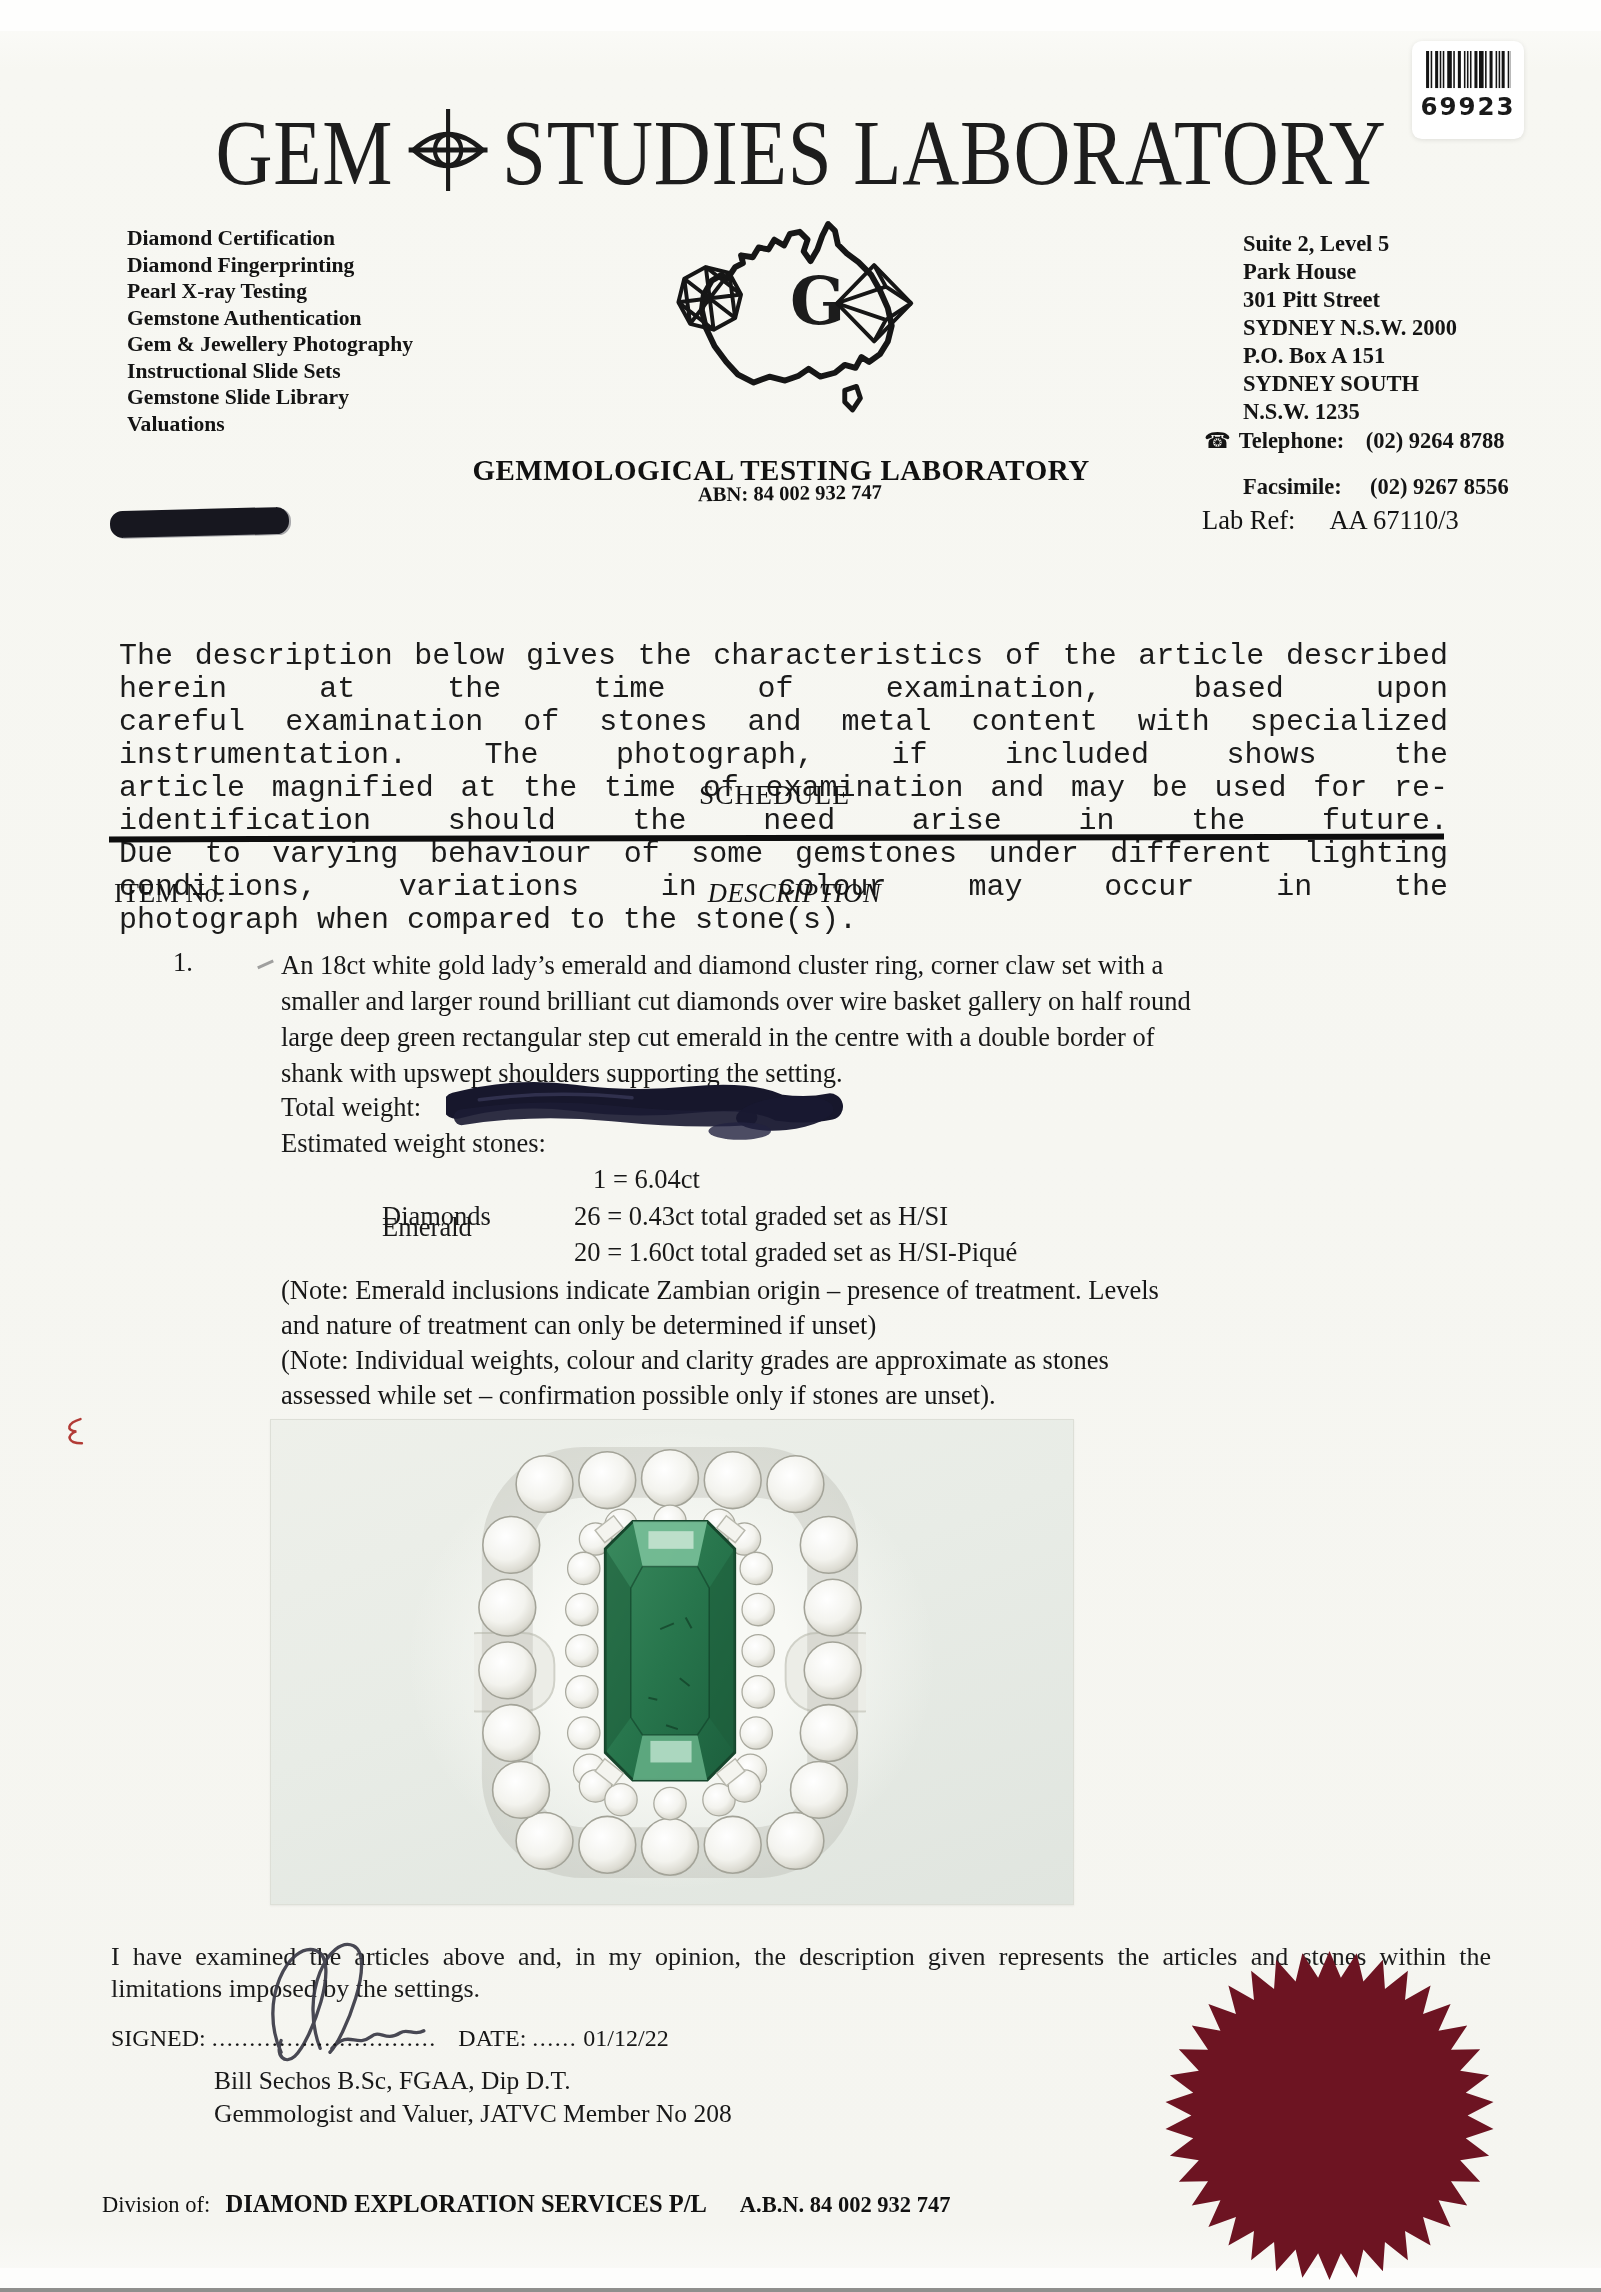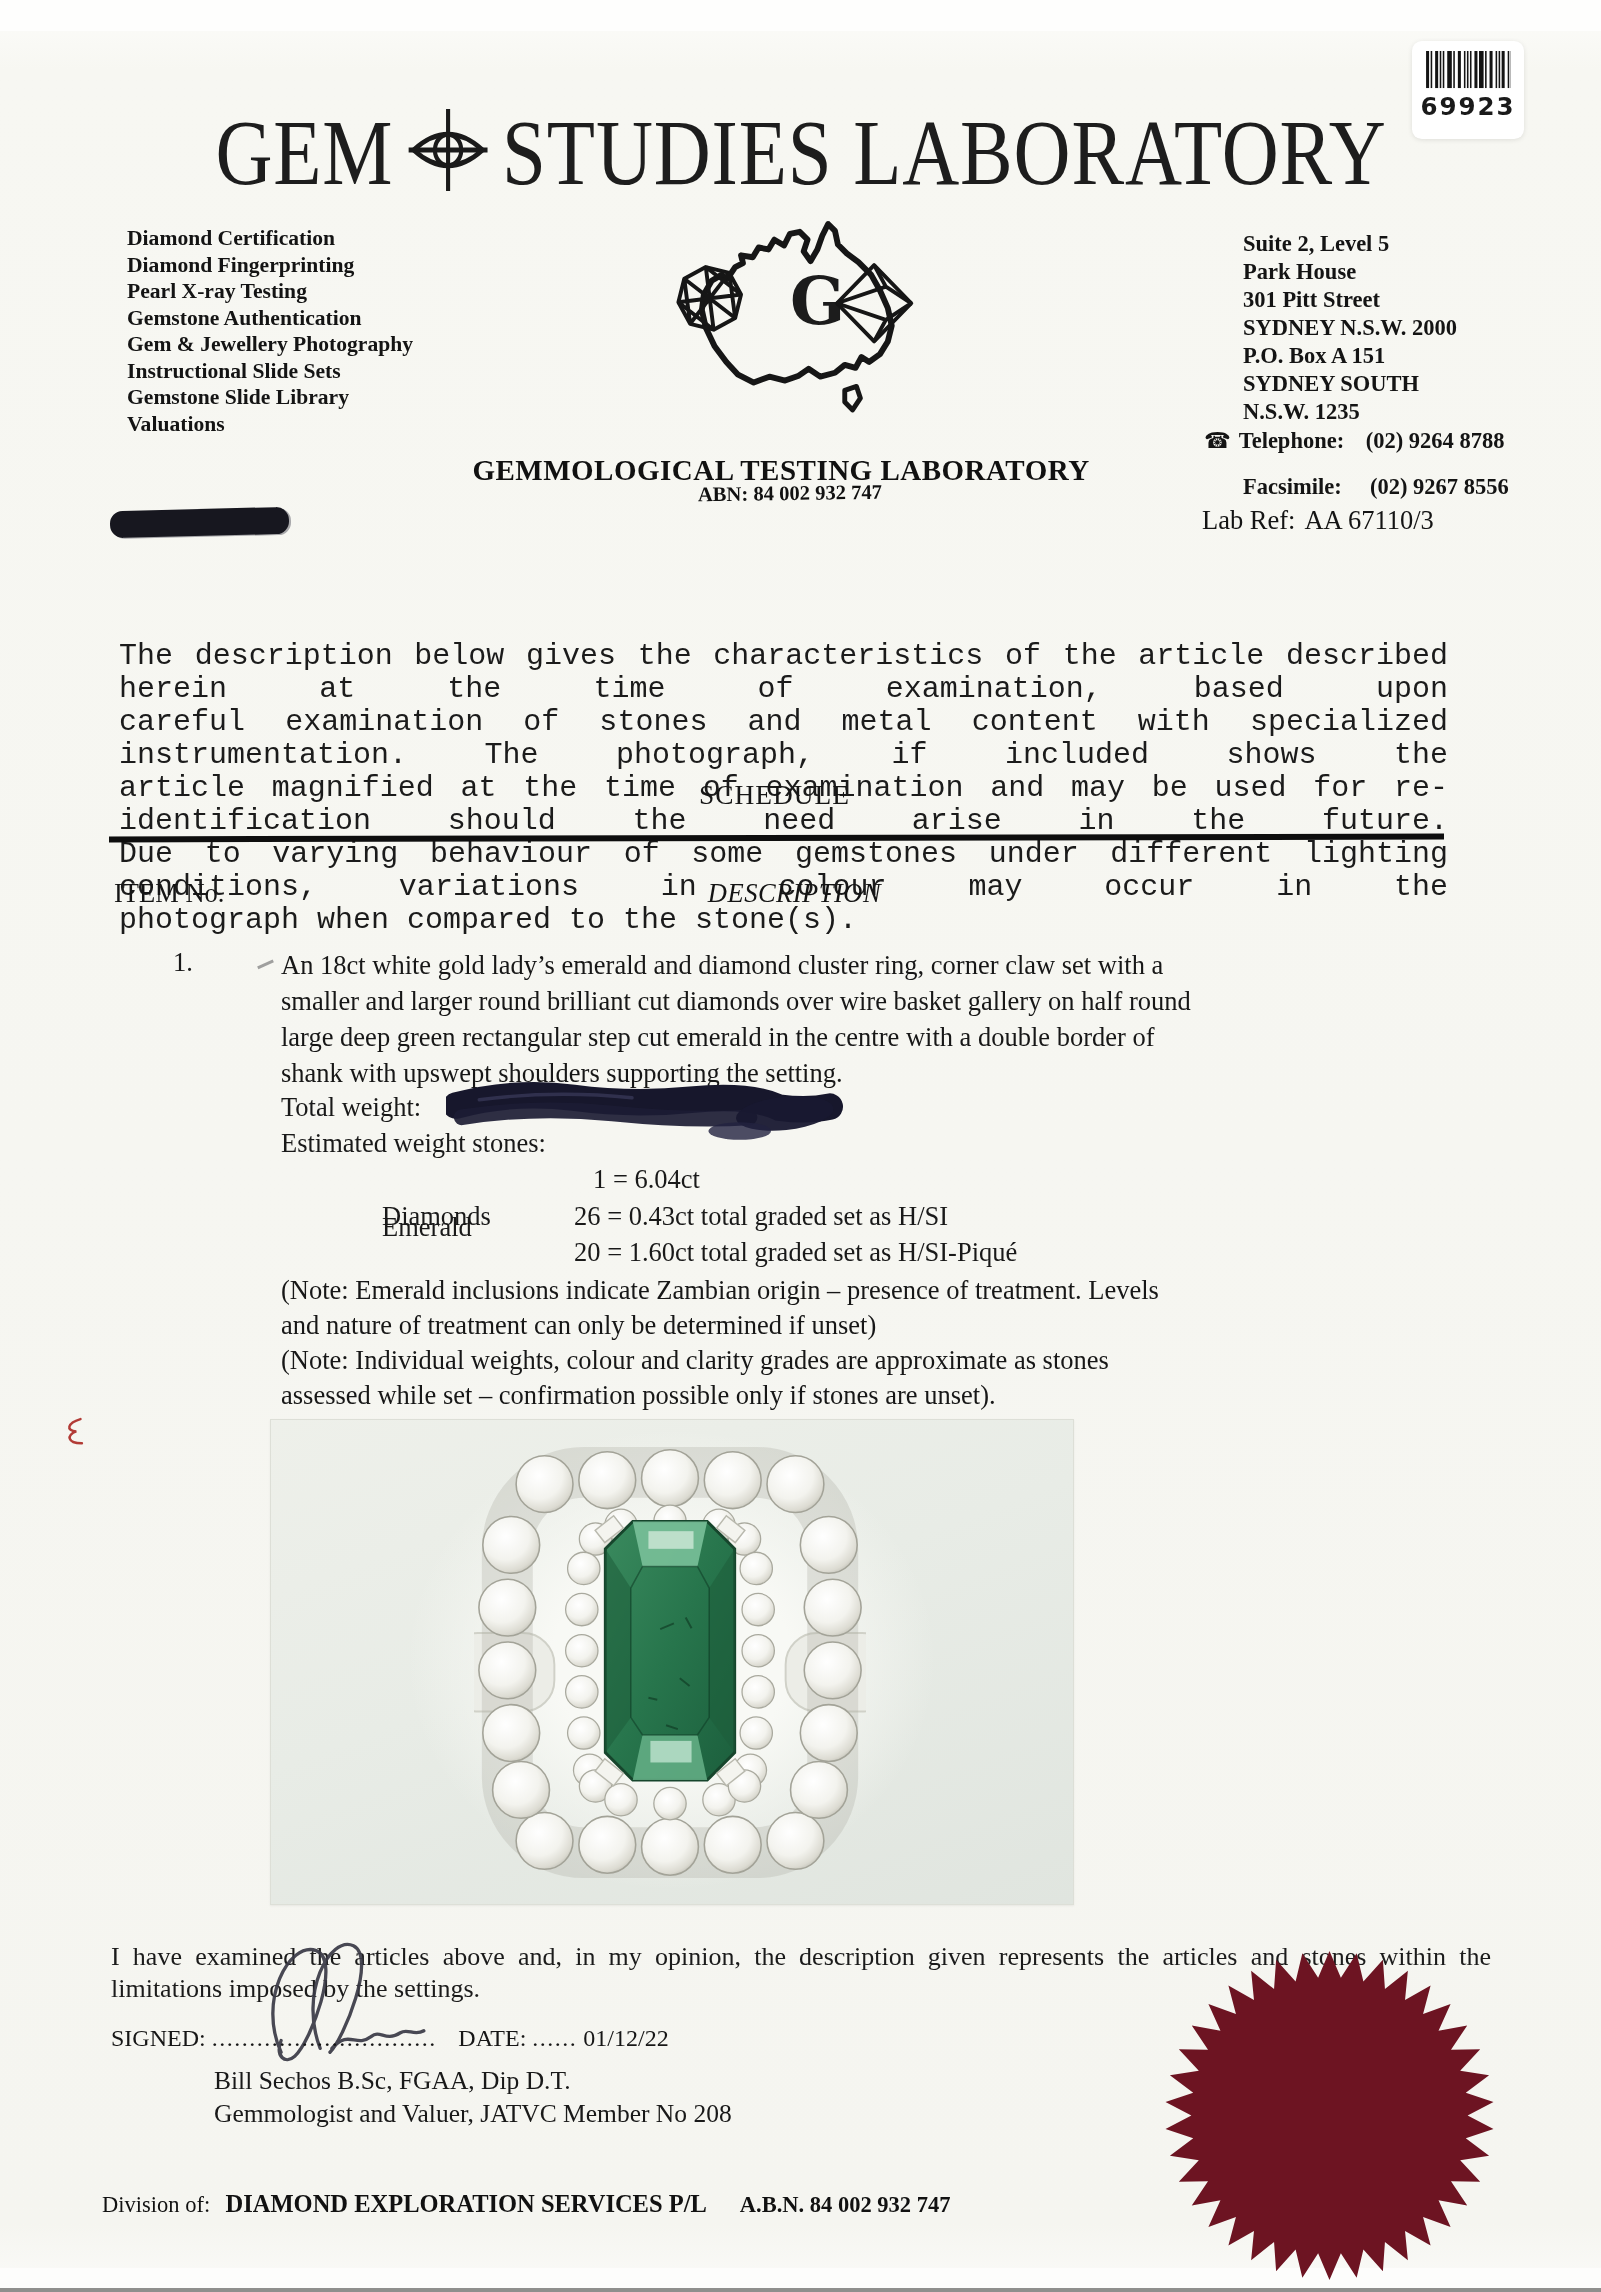--- a/index.html
+++ b/index.html
@@ -26,21 +26,21 @@
   .address{left:1243px;top:230px;line-height:28px;font-weight:bold;font-size:22.5px;color:#141414;}
   .phone-row{left:1204px;top:428px;font-weight:bold;font-size:22.5px;color:#141414;white-space:nowrap;}
   .fax-row{left:1243px;top:457px;font-weight:bold;font-size:22.5px;color:#141414;white-space:nowrap;margin-top:17px;}
   .phone-icon{font-family:"DejaVu Sans",sans-serif;font-size:21.6px;margin-right:7.8px;font-weight:normal;}
   .phone-label{display:inline-block;width:127px;}
   
   .gtl-title{left:0;top:454px;width:1562px;text-align:center;font-weight:bold;font-size:29px;letter-spacing:0.5px;color:#111;}
   .abn-line{left:0;top:482px;width:1580px;text-align:center;font-weight:bold;font-size:20.6px;color:#111;transform:rotate(-.8deg);}
   .redaction-bar{left:110px;top:509px;width:179px;height:26.5px;background:#17171f;border-radius:12.7px;transform:rotate(-1.4deg);box-shadow:2px 1px 0 rgba(23,23,40,.35);}
   .lab-ref{left:1202px;top:505px;font-size:26.5px;color:#141414;white-space:nowrap;}
-  .lab-ref .val{margin-left:9px;}
+  .lab-ref .val{margin-left:34px;}
   
   .intro{left:119px;top:640px;width:1329px;font-size:30px;line-height:33px;color:#1b1b1b;font-family:Liberation Mono, monospace;}
   .intro .jl{text-align:justify;text-align-last:justify;}
   .intro .last{text-align:left;}
   .schedule-h{left:0;top:780px;width:1549px;text-align:center;font-size:27.4px;letter-spacing:1px;color:#161616;}
   .rule{left:109px;top:835px;width:1335px;height:5.9px;background:#0e0e0e;transform:rotate(-.12deg);}
   .item-no-h{left:114px;top:878px;font-size:26.5px;color:#141414;}
   .desc-h{left:0;top:878px;width:1589px;text-align:center;font-size:26.5px;letter-spacing:0.5px;color:#141414;font-style:italic;}
   .item-num{left:173px;top:947px;font-size:26.5px;}
   .desc-block{left:281px;top:947px;width:1088px;font-size:26.5px;line-height:36px;color:#171717;}

